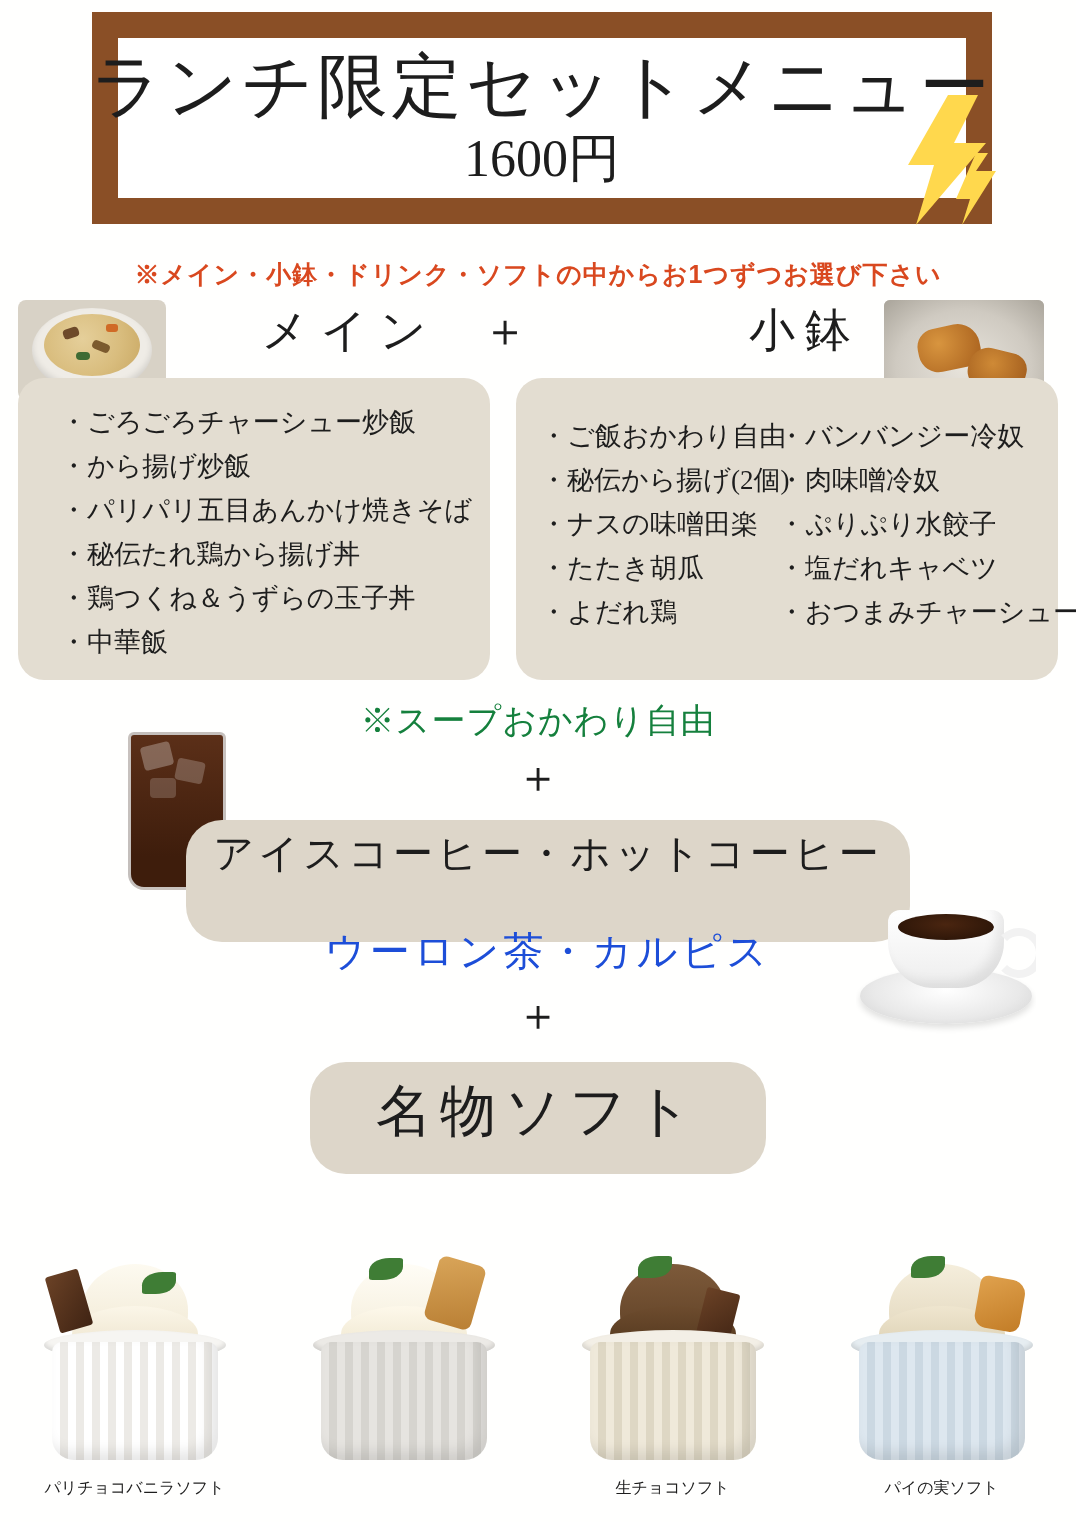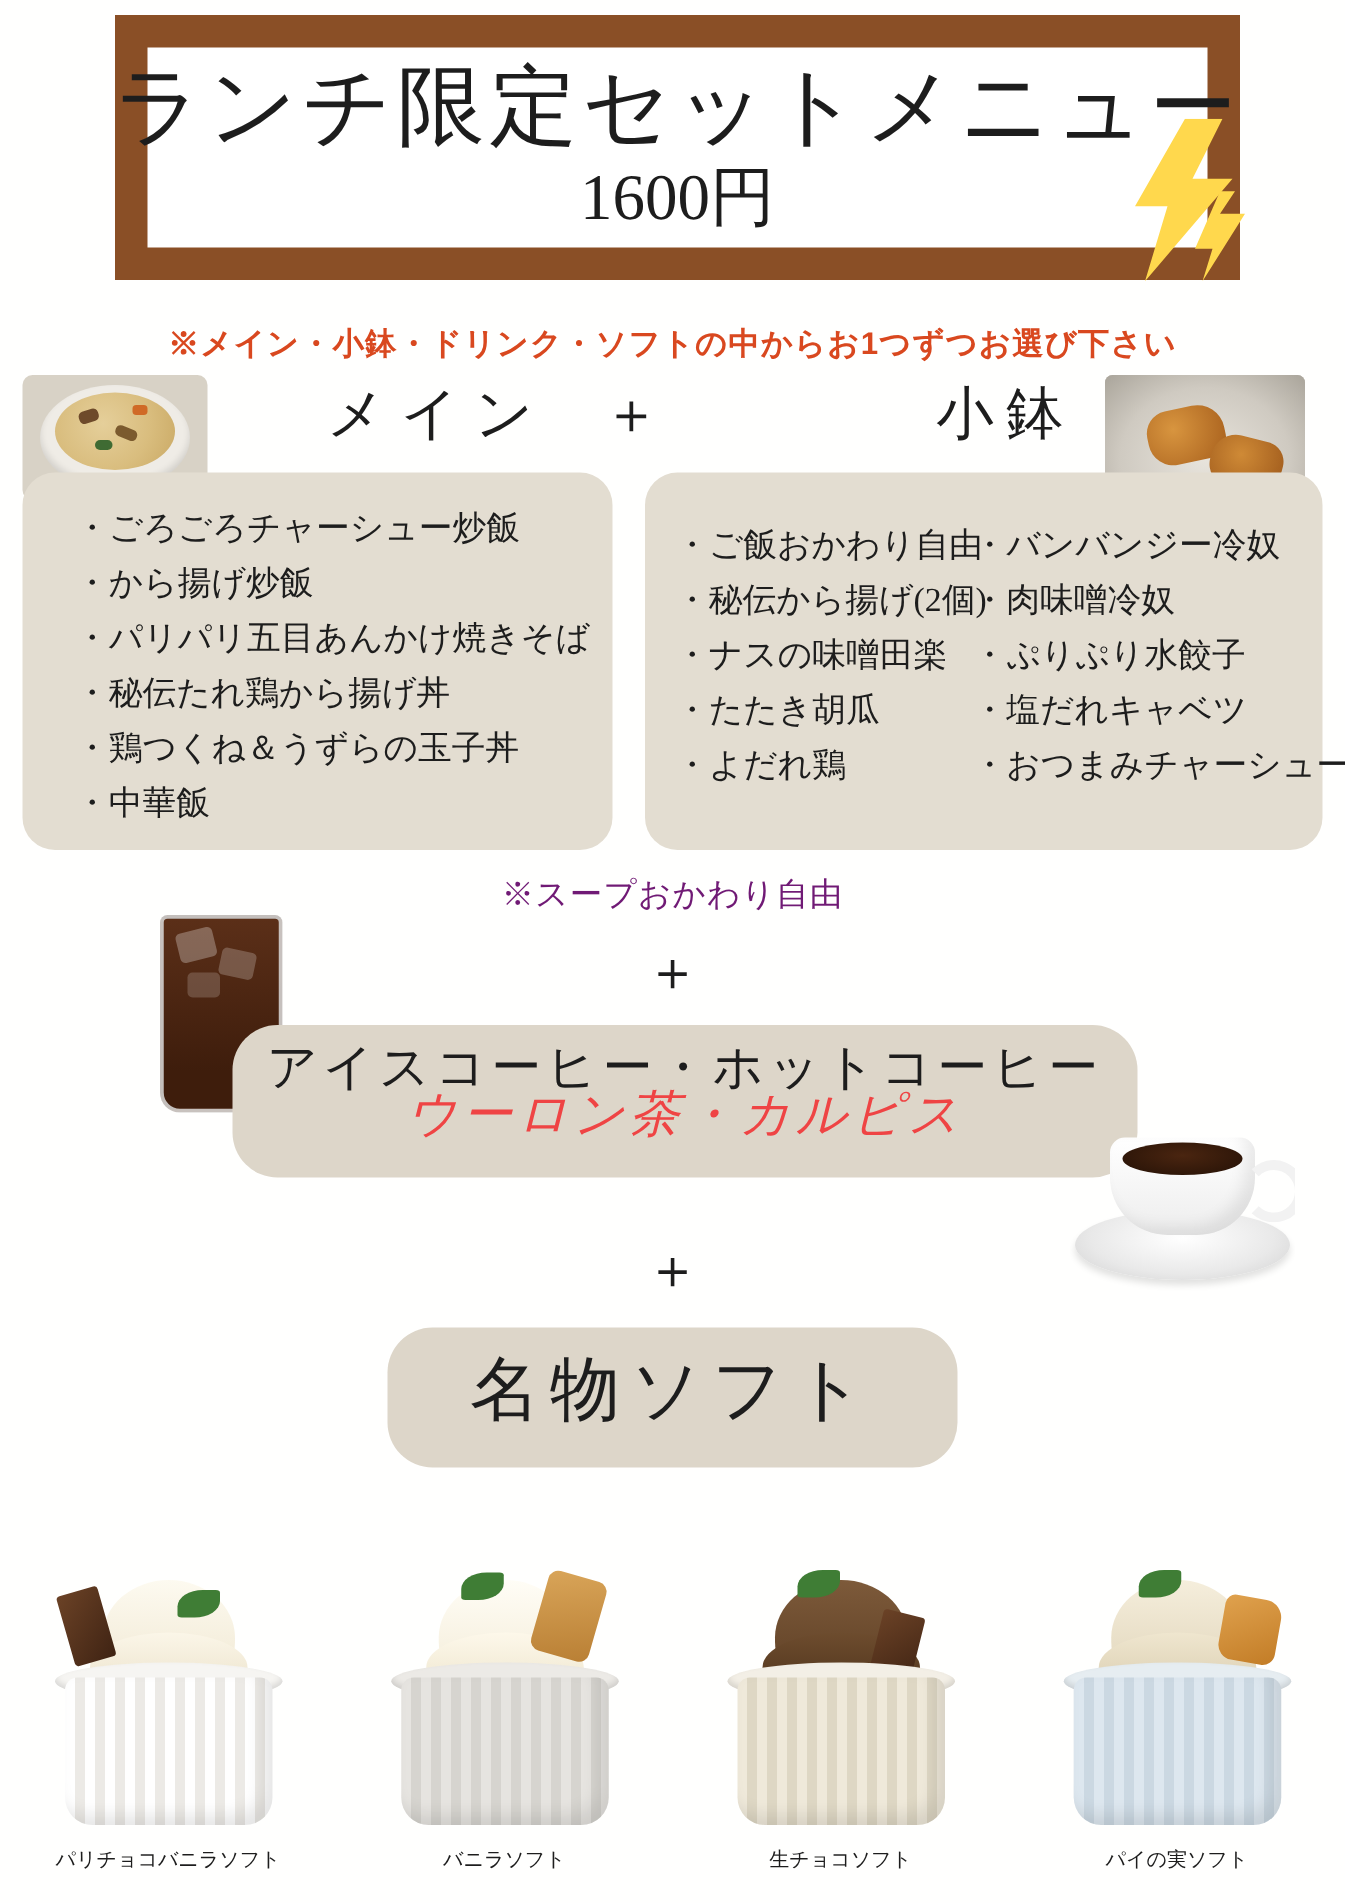--- a/index.html
+++ b/index.html
@@ -129,38 +129,38 @@
 
   .list{
     position:absolute;font-size:27px;line-height:44px;color:#1d1d1d;
   }
   .list-main{left:42px;top:22px;}
   .list div{white-space:nowrap;}
 
   
   .soup{
     position:absolute;left:0;top:698px;width:1076px;text-align:center;
-    font-size:26px;color:#701a75;letter-spacing:1px;
+    font-size:34px;color:#15803d;letter-spacing:1px;
   }
   .plus-mid{
     position:absolute;left:0;top:748px;width:1076px;text-align:center;
     font-size:44px;color:#1d1d1d;
   }
 
   .box-drink{
     position:absolute;left:186px;top:820px;width:724px;height:122px;
     background:#ddd6c9;border-radius:36px;
   }
   .drink-l1{
     position:absolute;left:186px;top:826px;width:724px;text-align:center;
     font-size:40px;letter-spacing:4px;color:#1d1d1d;
   }
   .drink-l2{
-    position:absolute;left:186px;top:864px;width:724px;text-align:center;
-    font-size:40px;letter-spacing:4px;color:#ef4444;font-style:italic;
+    position:absolute;left:186px;top:924px;width:724px;text-align:center;
+    font-size:40px;letter-spacing:4px;color:#1d4ed8;
   }
 
   .plus-low{
     position:absolute;left:0;top:986px;width:1076px;text-align:center;
     font-size:44px;color:#1d1d1d;
   }
 
   .box-soft{
     position:absolute;left:310px;top:1062px;width:456px;height:112px;
     background:#ddd6c9;border-radius:36px;
@@ -318,21 +318,20 @@
 
     <div class="soft-item" style="left:269px;">
       <div class="cupimg">
         <div class="swirl" style="background:linear-gradient(180deg,#fffdf6,#f2ead4);"></div>
         <div class="swirl2" style="background:linear-gradient(180deg,#fdf8ea,#ebe2c9);"></div>
         <div class="biscuit" style="left:128px;top:4px;"></div>
         <div class="mint" style="left:66px;top:2px;"></div>
         <div class="cup-rim" style="background:#eceae6;"></div>
         <div class="cup-body" style="background:repeating-linear-gradient(90deg,#e6e4e0 0 8px,#d6d4cf 8px 16px);"></div>
       </div>
-      <div class="soft-caption">バニラソフト</div>
     </div>
 
     <div class="soft-item" style="left:538px;">
       <div class="cupimg">
         <div class="swirl" style="background:linear-gradient(180deg,#7d5a3a,#5a3c22);"></div>
         <div class="swirl2" style="background:linear-gradient(180deg,#6d4c2e,#4c3119);"></div>
         <div class="choco-bar" style="left:128px;top:34px;transform:rotate(14deg);"></div>
         <div class="mint" style="left:66px;top:0px;"></div>
         <div class="cup-rim" style="background:#f3efe6;"></div>
         <div class="cup-body" style="background:repeating-linear-gradient(90deg,#efe9da 0 8px,#ded7c4 8px 16px);"></div>

